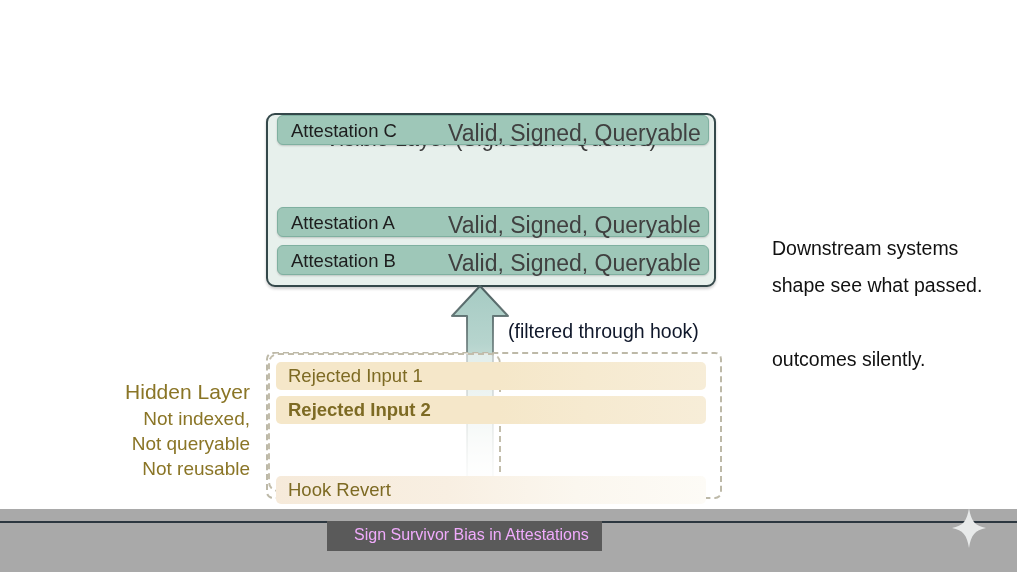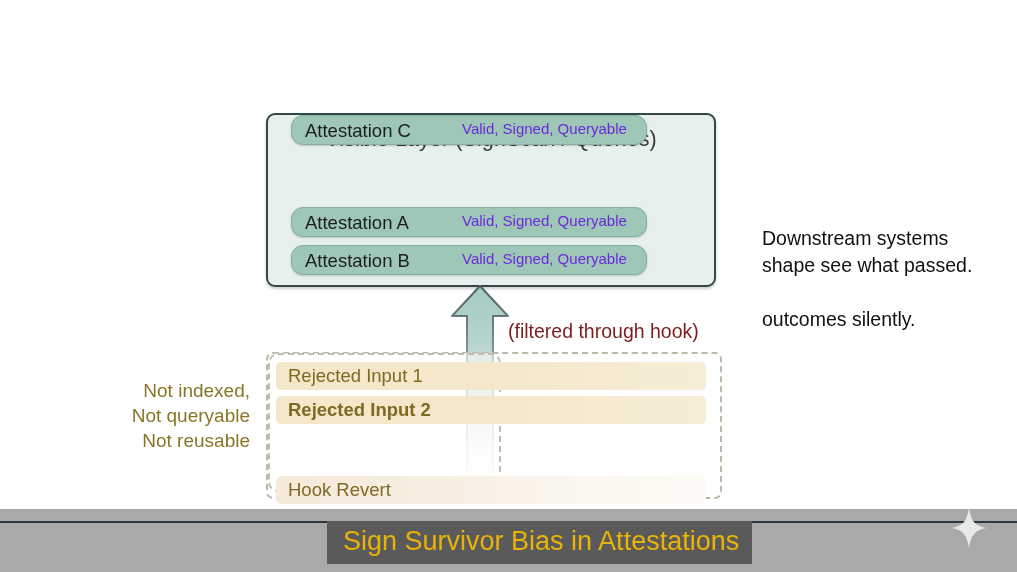--- a/index.html
+++ b/index.html
@@ -35,62 +35,62 @@
   #visible-title {
     position: absolute;
     left: 0; right: 0; top: 12px;
     text-align: center;
     font-size: 21.5px;
     color: #3b3b3b;
     letter-spacing: 0.1px;
   }
   .att-row {
     position: absolute;
-    left: 23px;
-    width: 356px;
+    left: 9px;
+    width: 432px;
     height: 30px;
     box-sizing: border-box;
     background: #9ec7b8;
     border: 1px solid #7fb0a0;
-    border-radius: 12px;
+    border-radius: 6px;
     box-shadow: 0 1px 2px rgba(0,0,0,0.18);
   }
   .att-row:nth-of-type(1) { top: 54px; }
   .att-row:nth-of-type(2) { top: 92px; }
   .att-row:nth-of-type(3) { top: 130px; }
   .att-name {
     position: absolute;
     left: 13px;
     top: 4px;
     font-size: 18.5px;
     color: #1d1d1d;
   }
   .att-status {
     position: absolute;
     left: 170px;
     top: 4px;
-    font-size: 15px;
-    color: #6d28d9;
+    font-size: 23px;
+    color: #404040;
   }
 
   
   #flow-arrow {
     position: absolute;
     left: 449px;
     top: 284px;
     width: 62px;
     height: 208px;
   }
 
   #hook-note {
     position: absolute;
     left: 508px;
     top: 320px;
     font-size: 19.5px;
-    color: #7f1d1d;
+    color: #0f172a;
     white-space: nowrap;
   }
 
   
   #hidden-outer {
     position: absolute;
     left: 266px;
     top: 352px;
     width: 456px;
     height: 147px;
@@ -165,21 +165,21 @@
   
   #right-notes {
     position: absolute;
     left: 760px;
     top: 224px;
     width: 250px;
     color: #111111;
     font-size: 19.5px;
     line-height: 1.30;
   }
-  #right-notes p { margin: 2px; }
+  #right-notes p { margin: 12px; }
   #right-notes .gap { height: 24px; }
 
   
   #bottom-bar {
     position: absolute;
     left: 0;
     top: 509px;
     width: 1017px;
     height: 63px;
     background: #a9a9a9;
@@ -189,24 +189,24 @@
     left: 0;
     top: 521px;
     width: 1017px;
     height: 2px;
     background: #2c3740;
   }
   #caption-chip {
     position: absolute;
     left: 327px;
     top: 521px;
-    padding: 5px 13px 7px 16px;
+    padding: 5px 13px 7px 27px;
     background: #5a5a5a;
-    color: #eab308;
-    font-size: 27px;
+    color: #f0abfc;
+    font-size: 16px;
     white-space: nowrap;
   }
   #sparkle {
     position: absolute;
     left: 950px;
     top: 506px;
     width: 38px;
     height: 44px;
   }
 </style>
@@ -264,20 +264,21 @@
     </div>
     <div class="hid-row r1">
       <span class="hid-label">Rejected Input 2</span>
     </div>
     <div class="hid-row r3">
       <span class="hid-label">Hook Revert</span>
     </div>
   </div>
 
   <div id="hidden-caption">
+    <span class="hl-title">Hidden Layer</span>
     <span class="hl-sub">Not indexed,</span>
     <span class="hl-sub">Not queryable</span>
     <span class="hl-sub">Not reusable</span>
   </div>
 
   <div id="right-notes">
     <p>Downstream systems</p>
     <p>shape see what passed.</p>
     <div class="gap"></div>
     <p>outcomes silently.</p>

